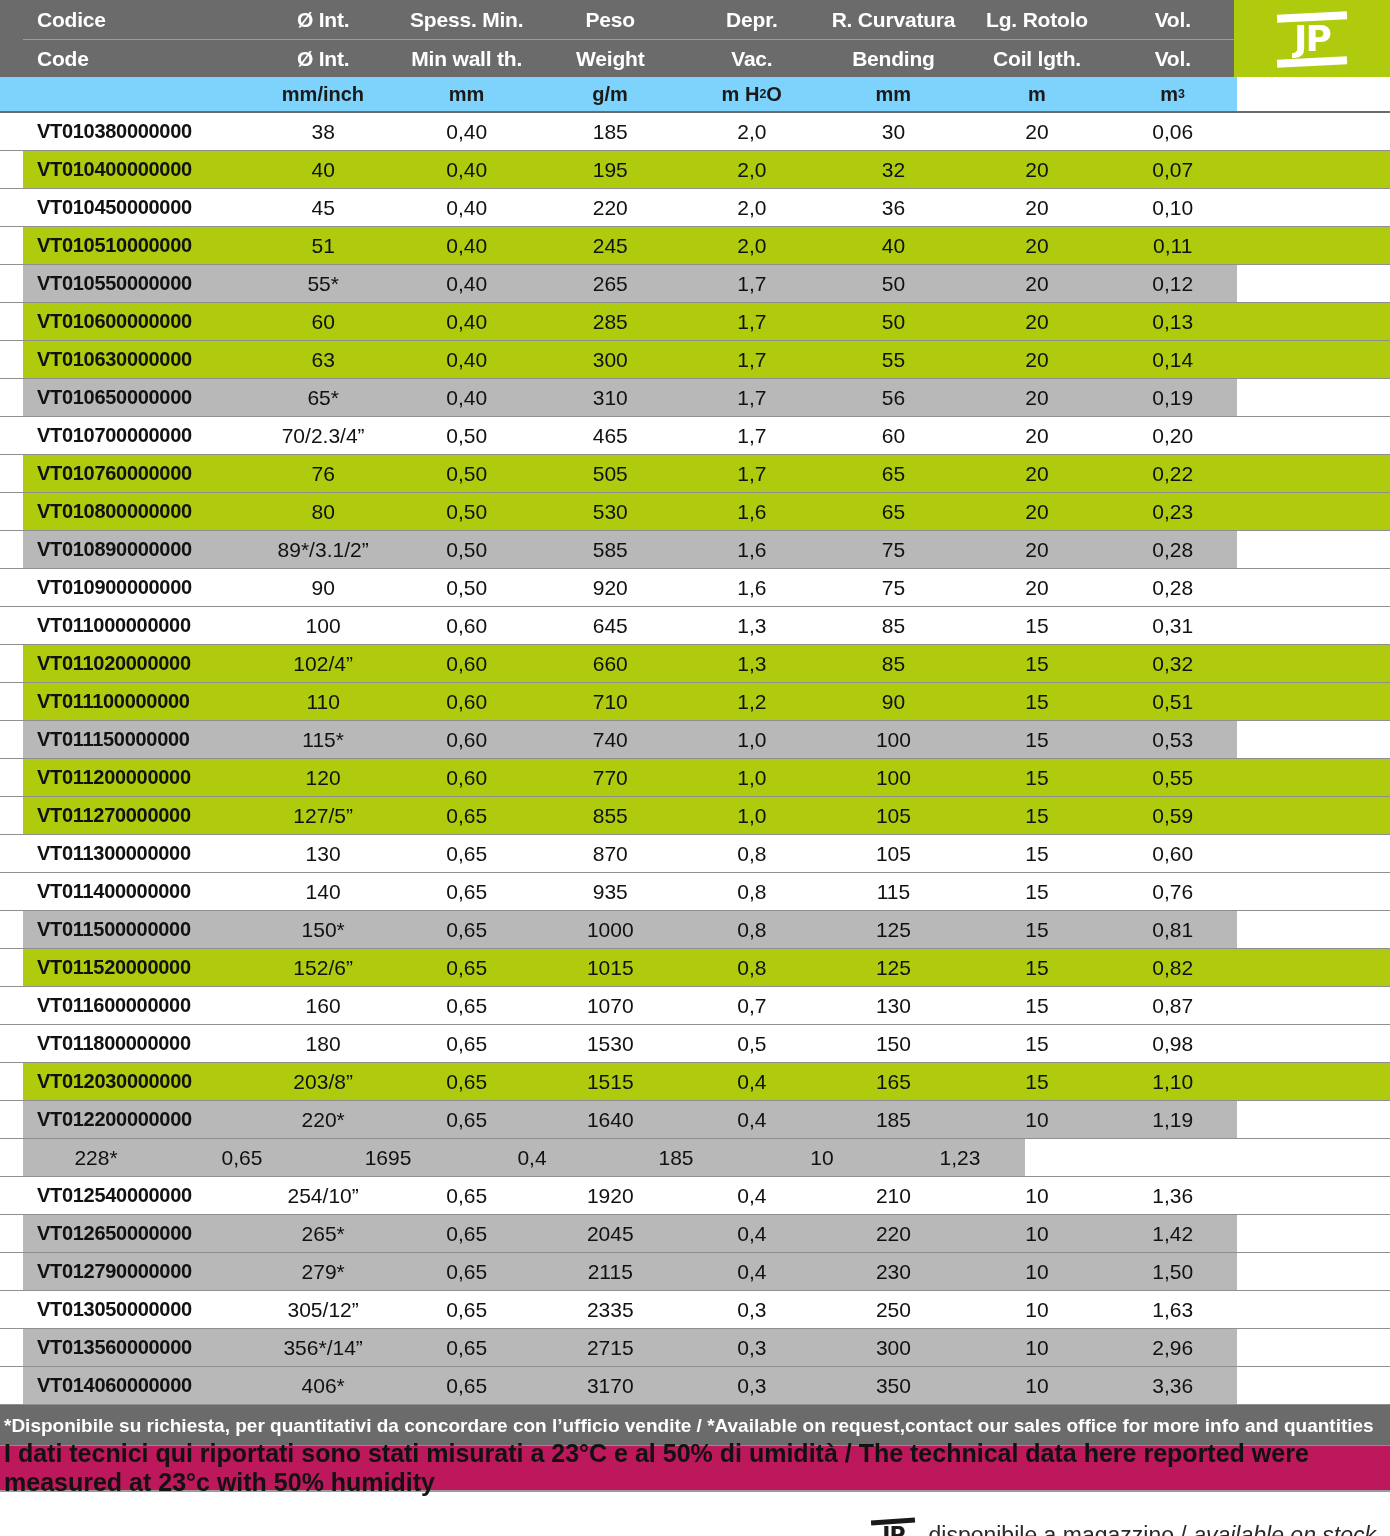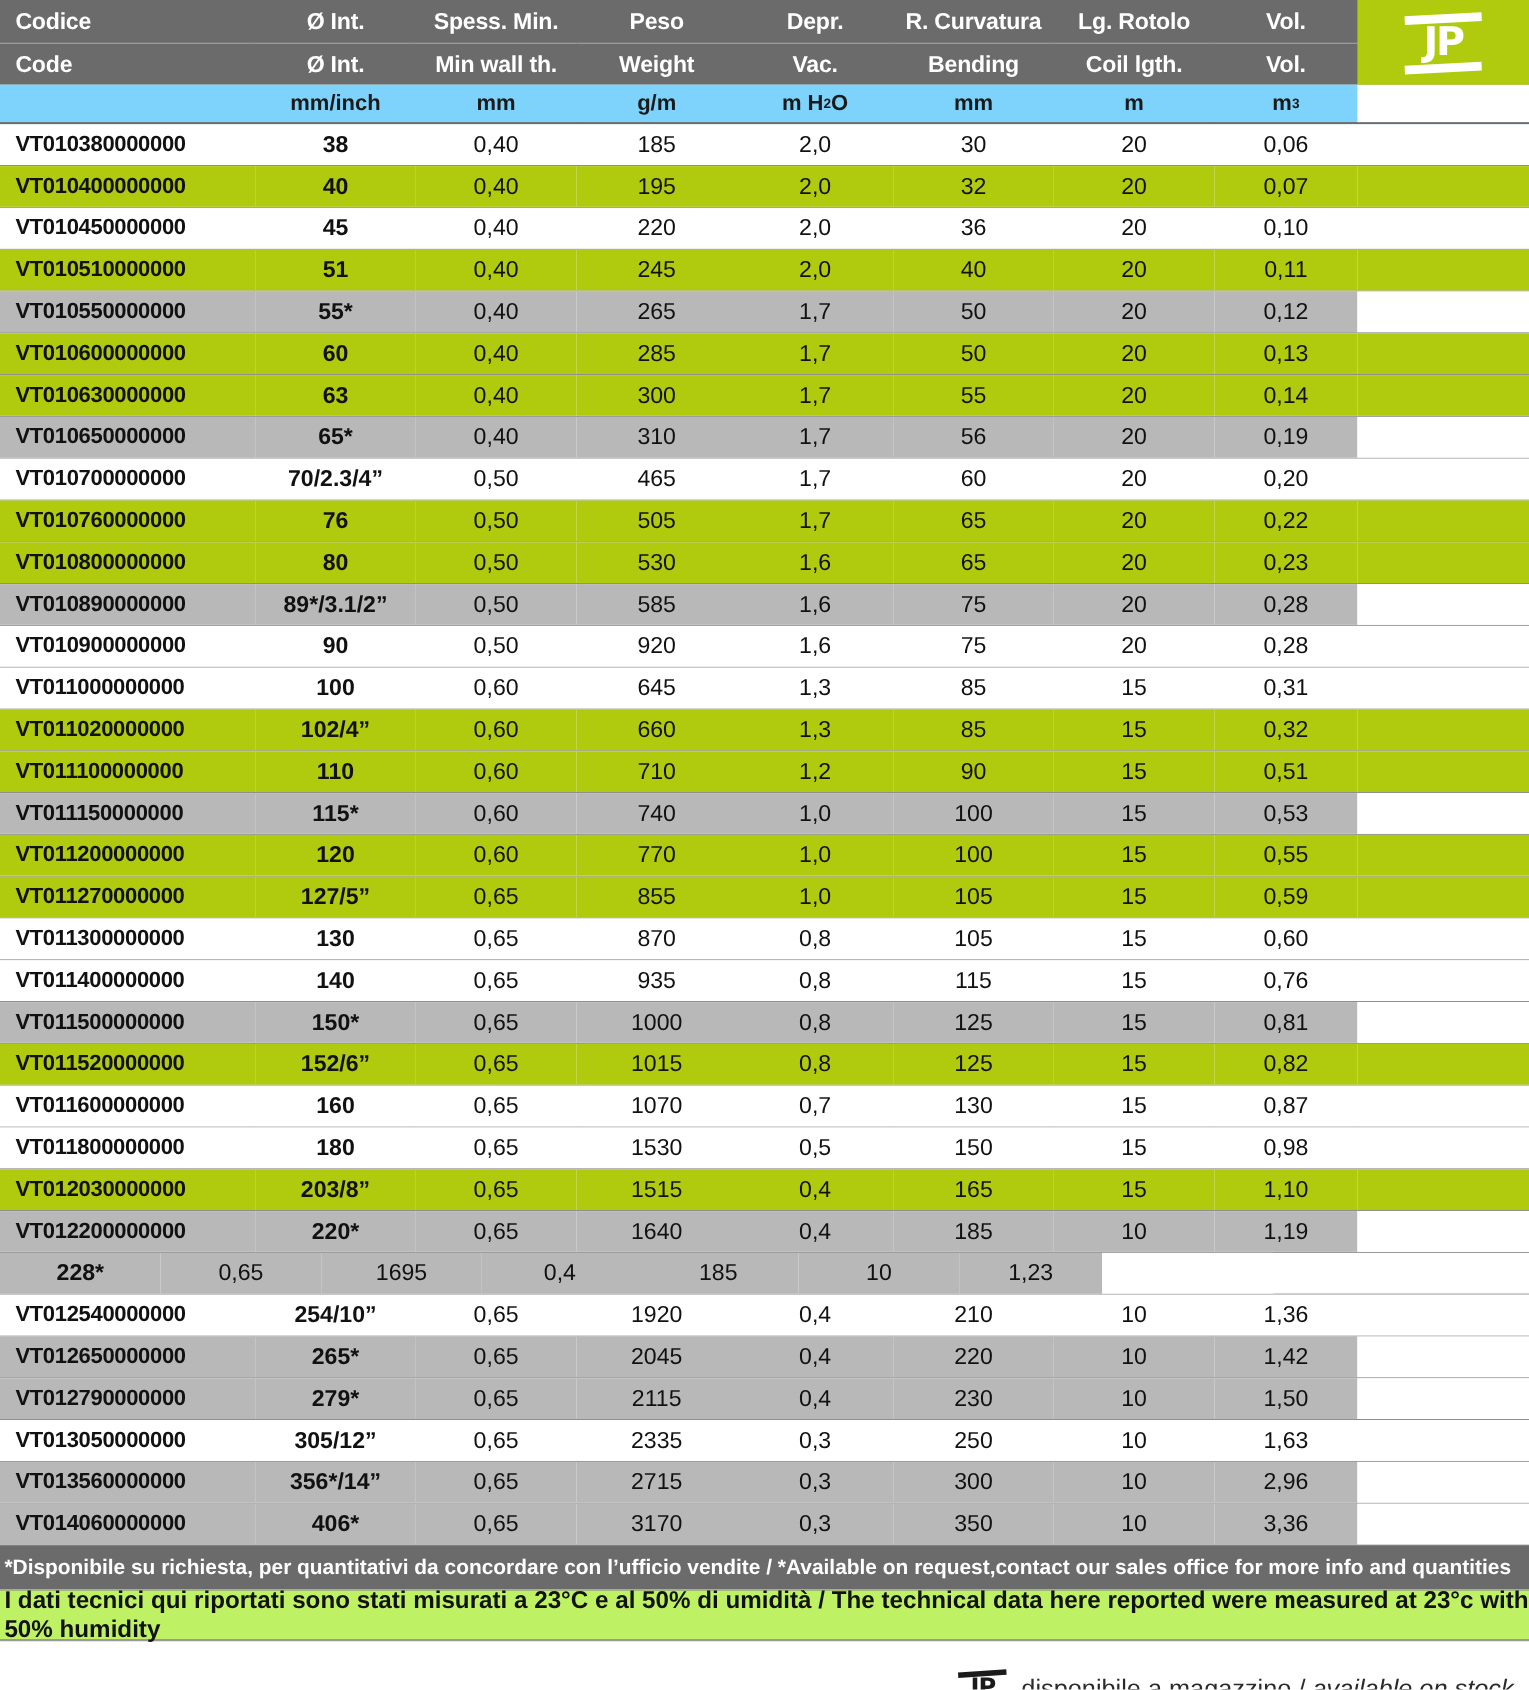--- a/index.html
+++ b/index.html
@@ -20,24 +20,25 @@
     height: 1536px;
     overflow: hidden;
   }
 
   
   .row {
     display: flex;
     width: 1390px;
     box-sizing: border-box;
     align-items: stretch;
+    padding-left: 23px;
   }
 
   .c-code   { width: 232px; }
-  .c-1      { width: 146px; font-weight: bold; }
+  .c-1      { width: 146px; }
   .c-2      { width: 146px; }
   .c-3      { width: 146px; }
   .c-4      { width: 142px; }
   .c-5      { width: 146px; }
   .c-6      { width: 146px; }
   .c-7      { width: 130px; }
   .c-logo   { width: 156px; }
 
   
   .hdr-row {
@@ -178,24 +179,24 @@
   }
   .note-dark {
     background: #6b6b6b;
     color: #ffffff;
     height: 40px;
     font-size: 19px;
     font-weight: bold;
     border-top: 2px solid #6b6b6b;
   }
   .note-light {
-    background: #bef264;
+    background: #be185d;
     color: #121212;
     height: 47px;
-    font-size: 22px;
+    font-size: 25px;
     font-weight: bold;
     border-top: 1px solid #8f8f8f;
     border-bottom: 2px solid #9a9a9a;
   }
 
   
   .legend {
     display: flex;
     align-items: center;
     justify-content: flex-end;

